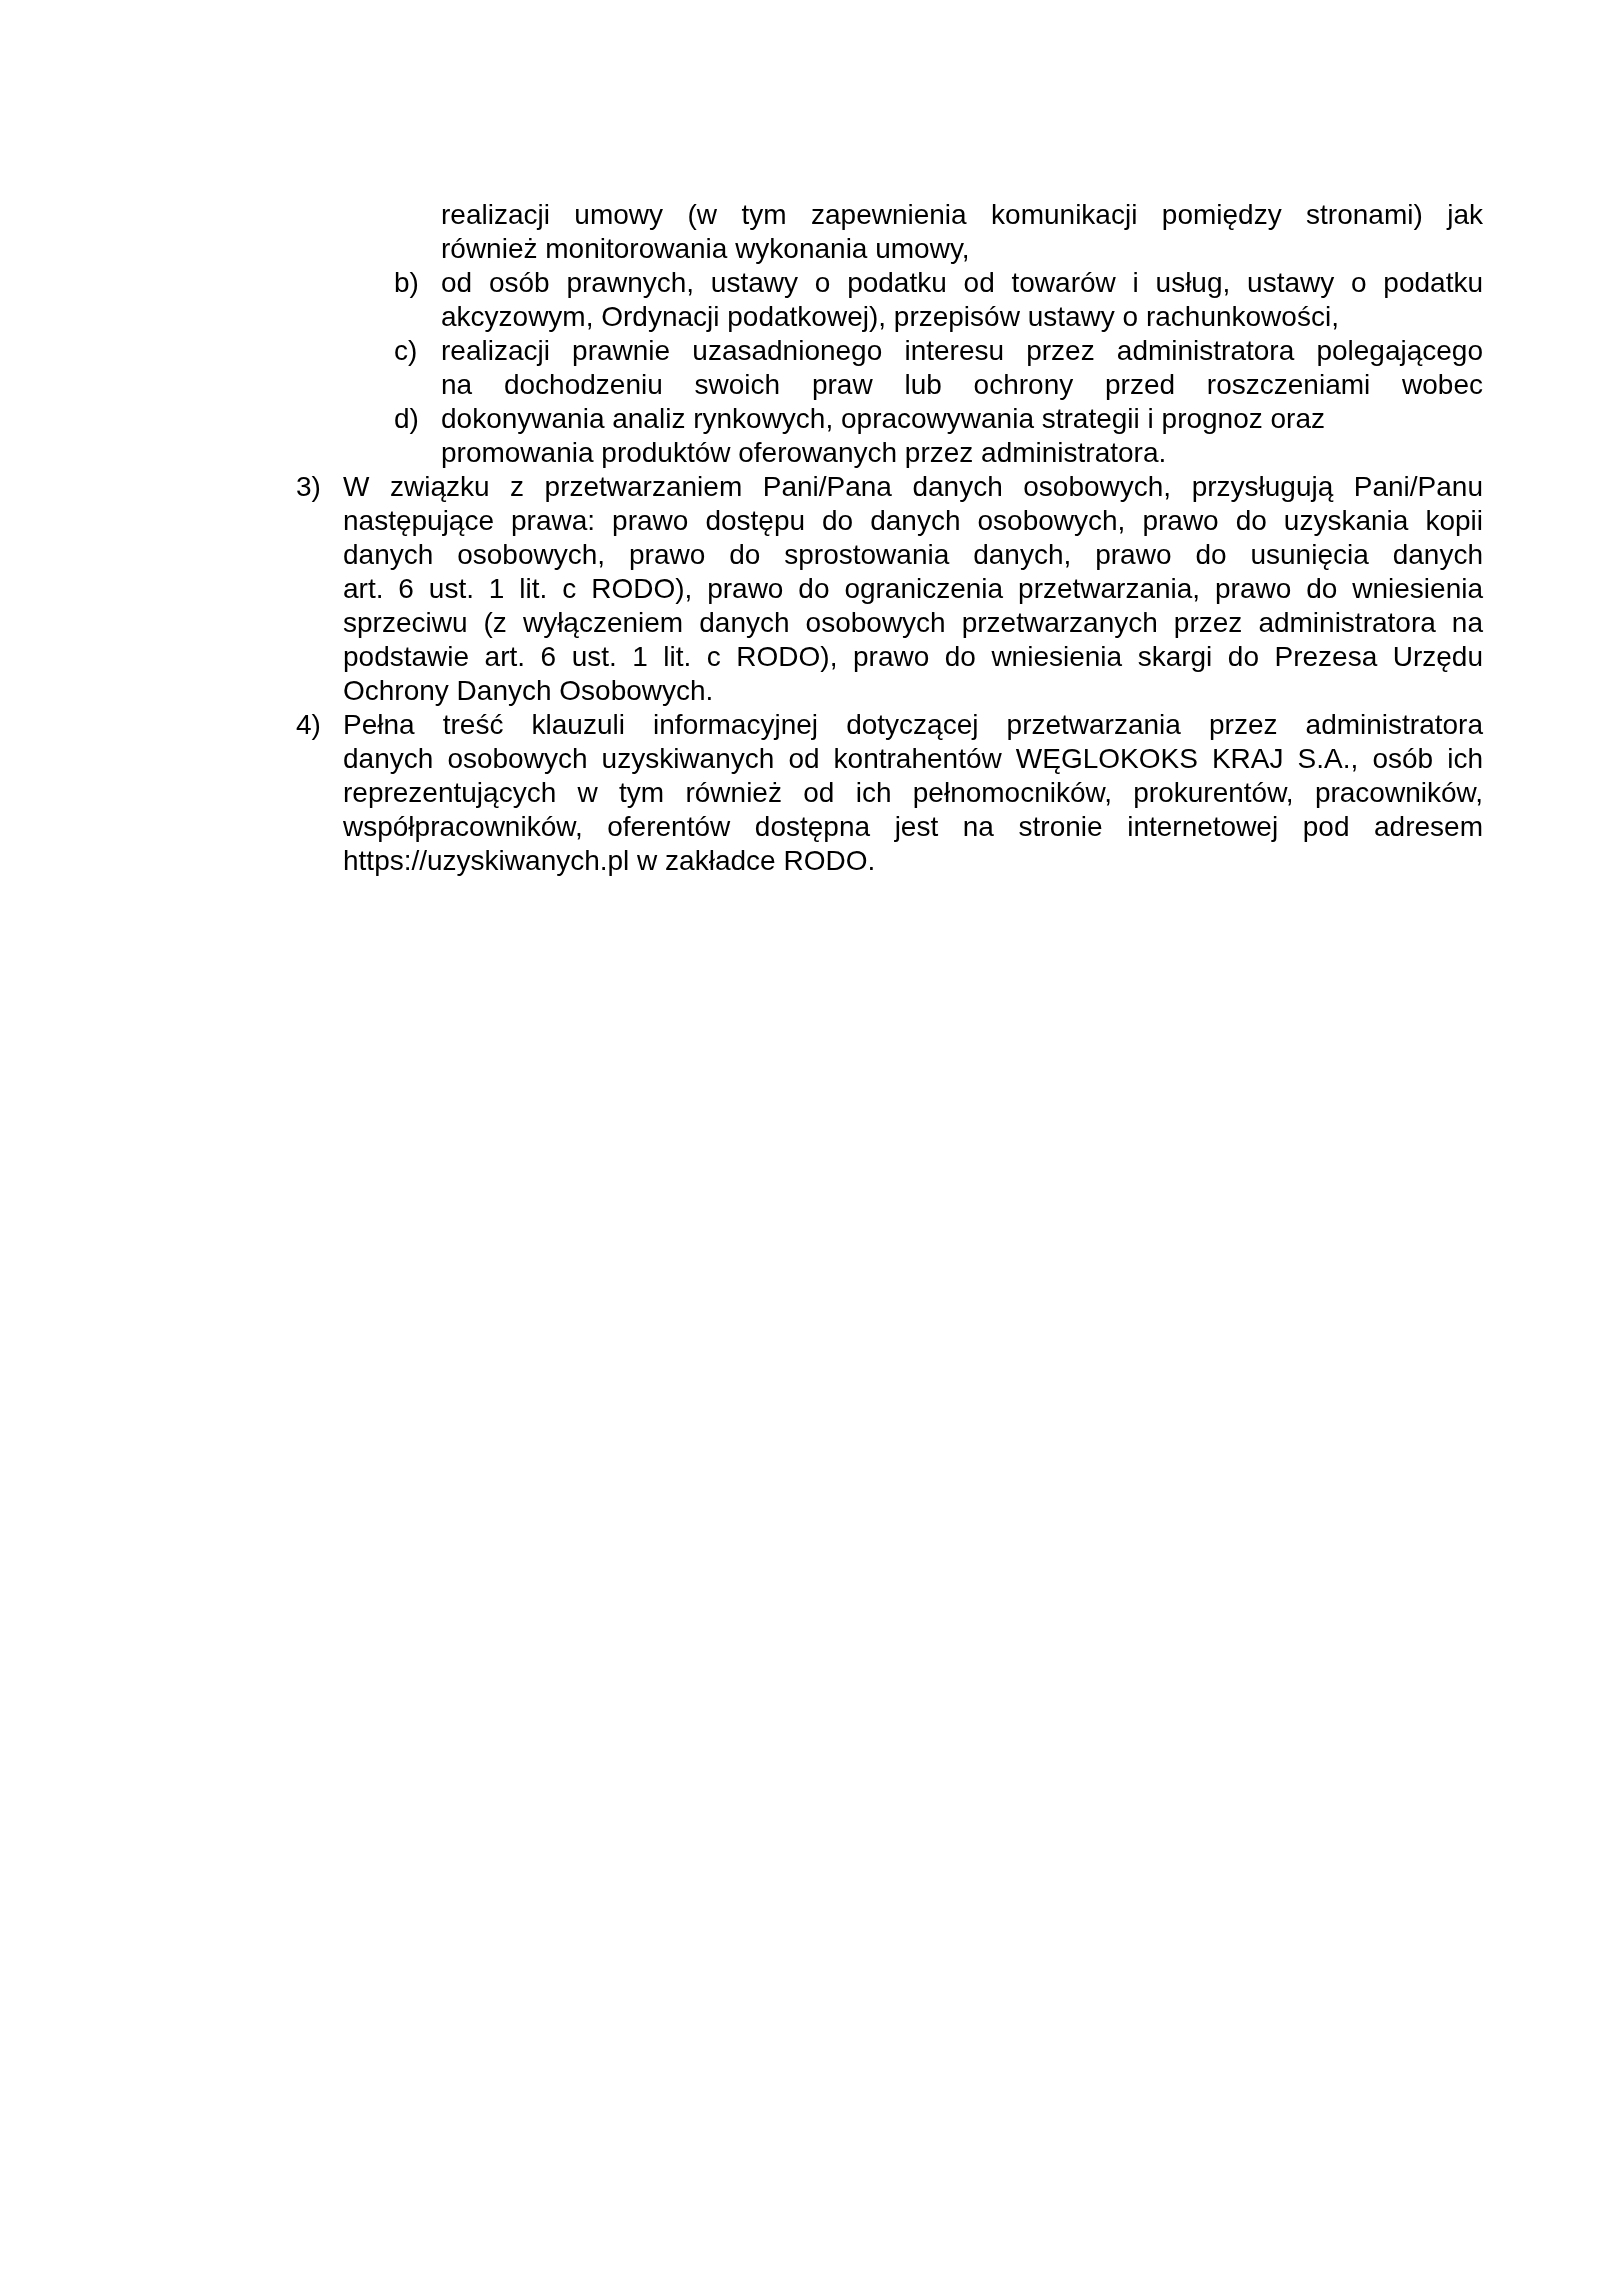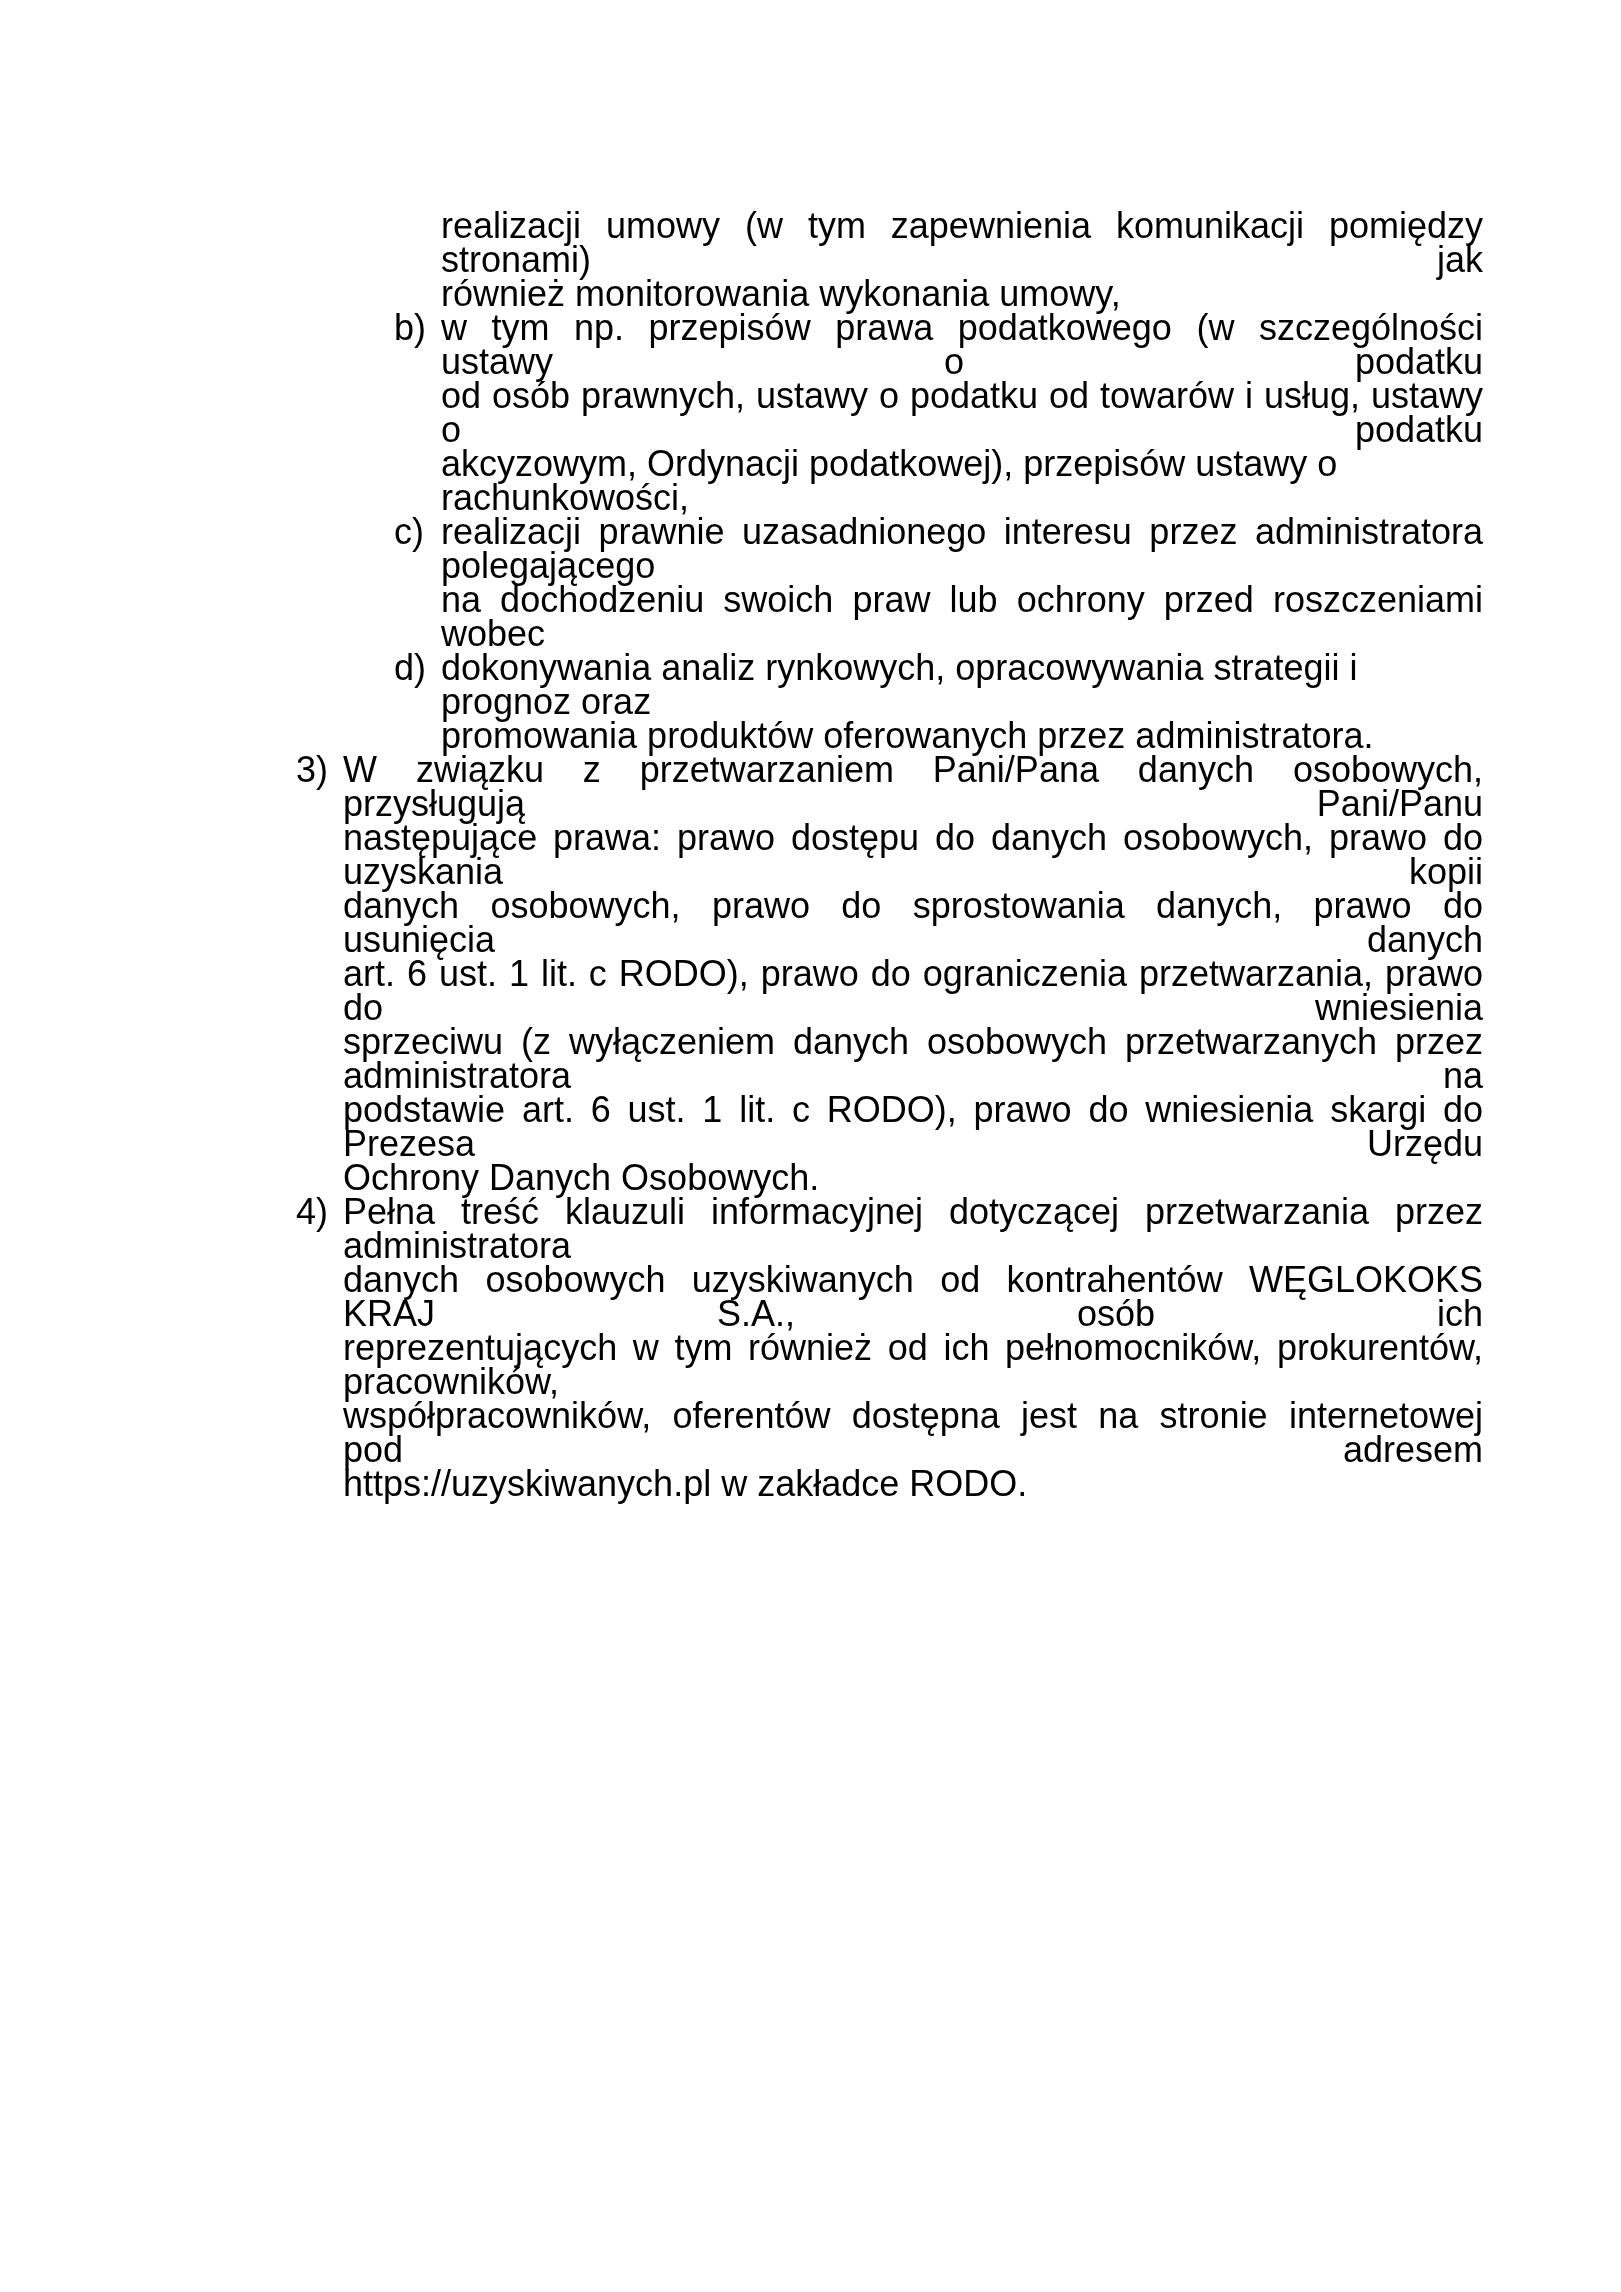--- a/index.html
+++ b/index.html
@@ -14,25 +14,24 @@
     background: #ffffff;
     overflow: hidden;
     font-family: "Liberation Sans", "DejaVu Sans", sans-serif;
     color: #000000;
   }
   .doc {
     position: absolute;
     left: 296px;
     top: 198px;
     width: 1187px;
-    font-size: 36px;
+    font-size: 28px;
     line-height: 34px;
     font-weight: 400;
     color: #000000;
-    margin-top: 11px;
   }
   .item {
     display: grid;
   }
   .item.number {
     grid-template-columns: 47px 1140px;
     margin-left: 0;
   }
   .item.letter {
     grid-template-columns: 47px 1042px;
@@ -61,21 +60,20 @@
       <div class="item letter">
         <div class="marker"></div>
         <div class="lines">
           <div class="line justify">realizacji umowy (w tym zapewnienia komunikacji pomiędzy stronami) jak</div>
           <div class="line">również monitorowania wykonania umowy,</div>
         </div>
       </div>
       <div class="item letter">
         <div class="marker">b)</div>
         <div class="lines">
-          <div class="line justify">w tym np. przepisów prawa podatkowego (w szczególności ustawy o podatku</div>
           <div class="line justify">od osób prawnych, ustawy o podatku od towarów i usług, ustawy o podatku</div>
           <div class="line">akcyzowym, Ordynacji podatkowej), przepisów ustawy o rachunkowości,</div>
         </div>
       </div>
       <div class="item letter">
         <div class="marker">c)</div>
         <div class="lines">
           <div class="line justify">realizacji prawnie uzasadnionego interesu przez administratora polegającego</div>
           <div class="line justify">na dochodzeniu swoich praw lub ochrony przed roszczeniami wobec</div>
         </div>

